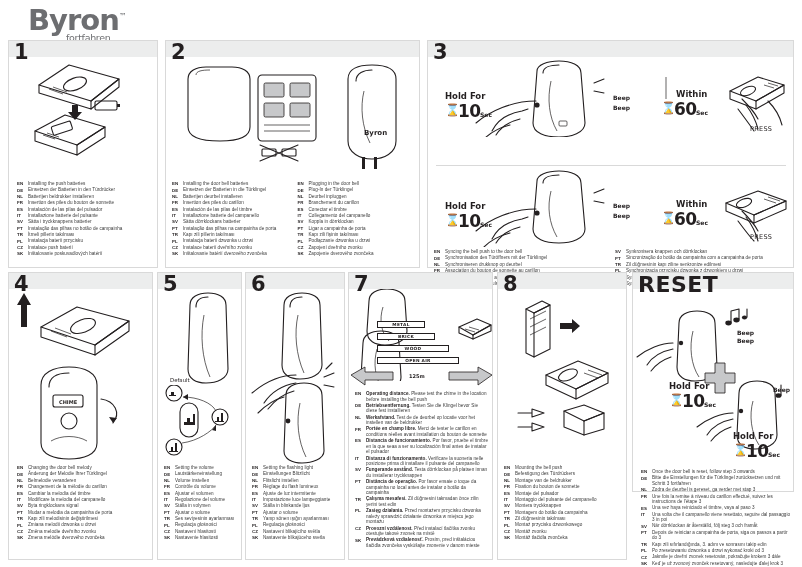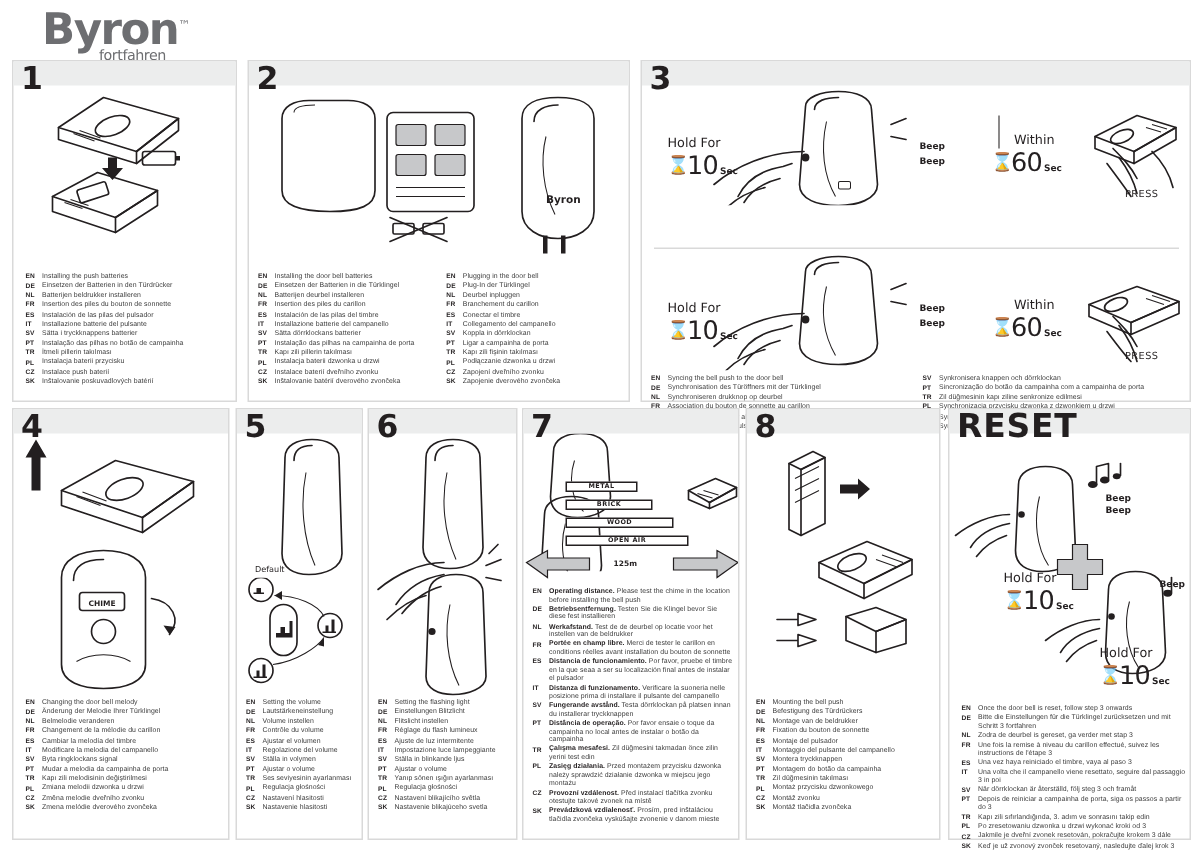--- a/index.html
+++ b/index.html
@@ -64,21 +64,21 @@
 
   
   svg { display: block; }
   .ink { fill: none; stroke: #231f20; stroke-width: 1.1; stroke-linejoin: round; stroke-linecap: round; }
   .ink-thin { fill: none; stroke: #231f20; stroke-width: 0.7; }
   .ink-fill { fill: #231f20; stroke: none; }
   .ink-grey { fill: #c7c8ca; stroke: #231f20; stroke-width: 0.8; }
 
   .calltxt {
     position: absolute; font-family: "DejaVu Sans", sans-serif;
-    font-weight: normal; color: #231f20; white-space: nowrap;
+    font-weight: bold; color: #231f20; white-space: nowrap;
   }
   .hold-label { font-size: 8.5px; }
   .big-num { font-size: 17px; letter-spacing: -0.5px; }
   .sec { font-size: 6px; font-weight: bold; }
   .beep { font-size: 6px; font-weight: bold; }
   .press { font-size: 6.5px; font-weight: normal; letter-spacing: 0.3px; }
   .hourglass { font-size: 12px; }
 
   .matbar {
     position: absolute; border: 1px solid #231f20; background: #fff;
@@ -902,21 +902,21 @@
           <div class="lc">CZ</div>
           <div class="lt">Montáž zvonku</div>
         </div>
       <div class="langrow">
           <div class="lc">SK</div>
           <div class="lt">Montáž tlačidla zvončeka</div>
         </div>
     </div>
   </div>
 
-  <div class="panel" style="left:632px; top:272px; width:162px; height:288px;">
+  <div class="panel" style="left:632px; top:272px; width:162px; height:220px;">
     <div class="panel-head"></div>
     <div class="panel-num reset">RESET</div>
     <div class="art" style="top:20px; height:172px;">
       <svg width="162" height="172" viewBox="0 0 162 172">
 
         <g transform="translate(36,18)">
           <path class="ink" d="M10 12 C10 4 18 0 28 0 C38 0 46 4 46 12 L48 56 C48 66 36 70 26 70 C16 70 8 66 8 56 Z"></path>
           <path class="ink-thin" d="M24 20 C20 36 22 54 30 66"></path>
           <circle class="ink-fill" cx="12" cy="32" r="2.2"></circle>
         </g>

